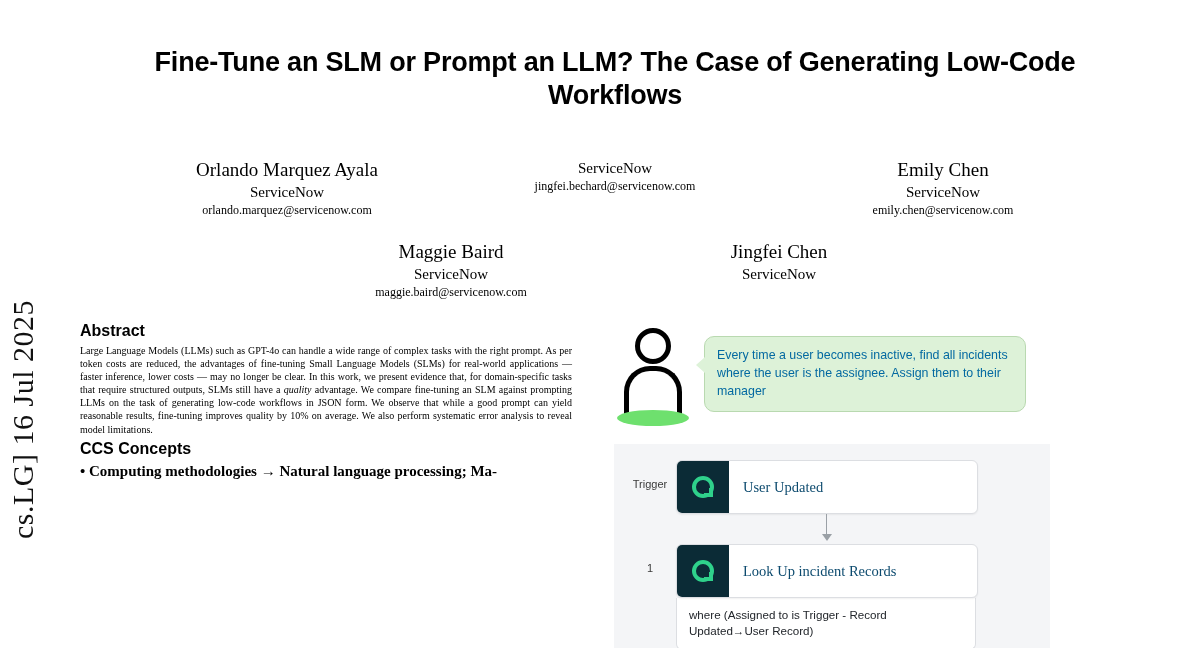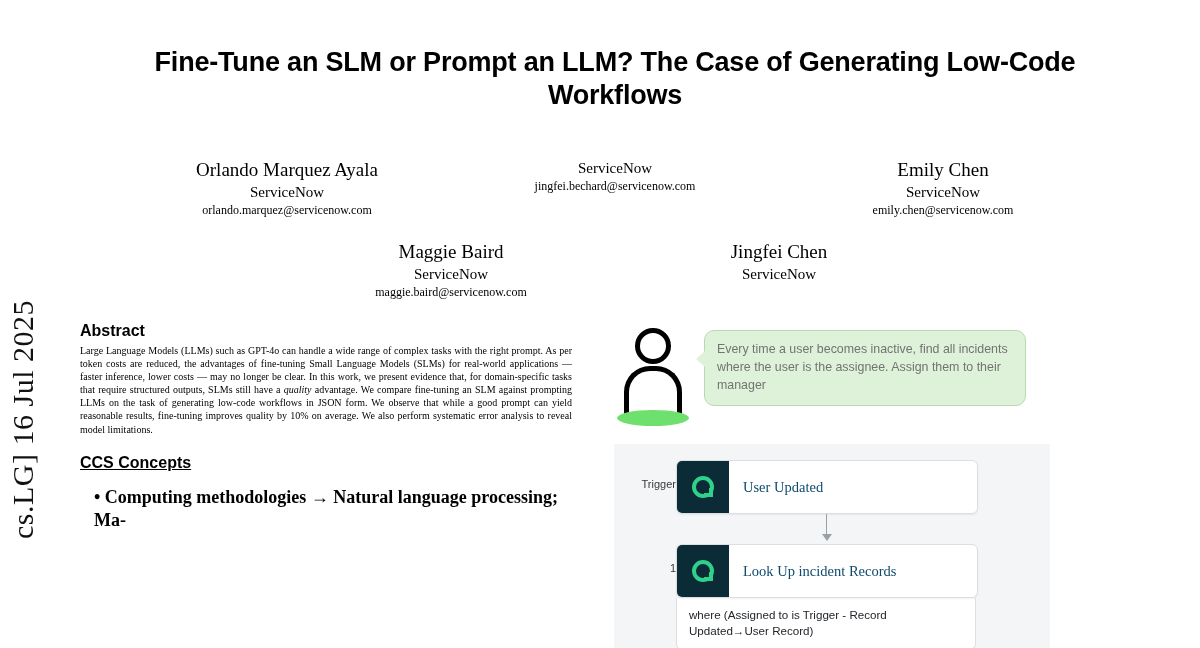--- a/index.html
+++ b/index.html
@@ -103,30 +103,29 @@
     line-height: 1.305;
     text-align: justify;
     margin: 0;
   }
   .abstract-body em { font-style: italic; }
 
   .ccs-head {
     font-family: "Liberation Sans", sans-serif;
     font-weight: bold;
     font-size: 16px;
-    margin: 18px 0 4px 0;
-    text-decoration: underline;
+    margin: 4px 0 4px 0;
   }
   .ccs-body {
     font-family: "Liberation Serif", serif;
-    font-size: 18px;
+    font-size: 15px;
     line-height: 1.305;
     text-align: justify;
     font-weight: bold;
-    margin: 14px;
+    margin: 0;
   }
 
   
   .figure {
     position: relative;
     width: 500px;
   }
 
   .fig-top {
     display: flex;
@@ -182,30 +181,30 @@
     top: 88px;
     transform: translateX(-50%);
     width: 72px;
     height: 16px;
     border-radius: 50%;
     background: #6ee06e;
   }
 
   .speech {
     position: relative;
-    margin-top: 8px;
+    margin-top: 14px;
     background: #ddf2d8;
     border: 1px solid #b9d9b0;
     border-radius: 10px;
     padding: 10px 12px;
     width: 296px;
     font-family: "Liberation Sans", sans-serif;
     font-size: 12.4px;
     line-height: 1.45;
-    color: #737373;
+    color: #0369a1;
   }
   .speech::before {
     content: "";
     position: absolute;
     left: -9px;
     top: 20px;
     width: 0; height: 0;
     border-top: 8px solid transparent;
     border-bottom: 8px solid transparent;
     border-right: 9px solid #ddf2d8;
@@ -224,21 +223,21 @@
     display: flex;
     align-items: flex-start;
     padding-left: 10px;
   }
   .wf-label {
     width: 52px;
     flex: 0 0 52px;
     font-family: "Liberation Sans", sans-serif;
     font-size: 11px;
     color: #3a3a3a;
-    text-align: right;
+    text-align: center;
     padding-top: 18px;
   }
   .wf-node {
     display: flex;
     align-items: stretch;
     background: #ffffff;
     border: 1px solid #dcdee2;
     border-radius: 6px;
     width: 300px;
     height: 52px;

